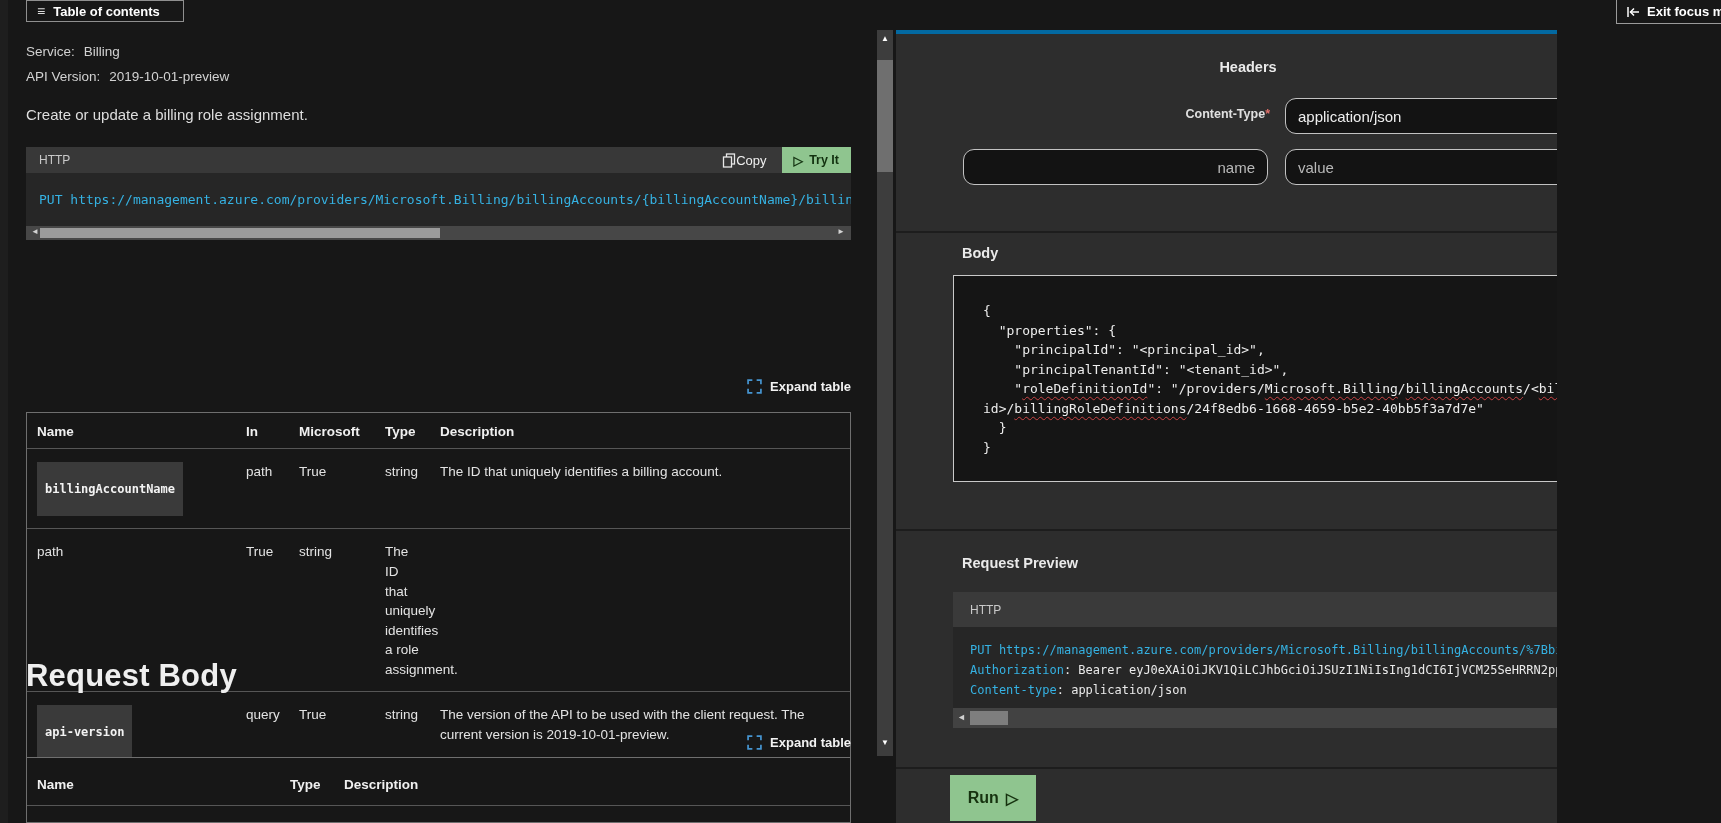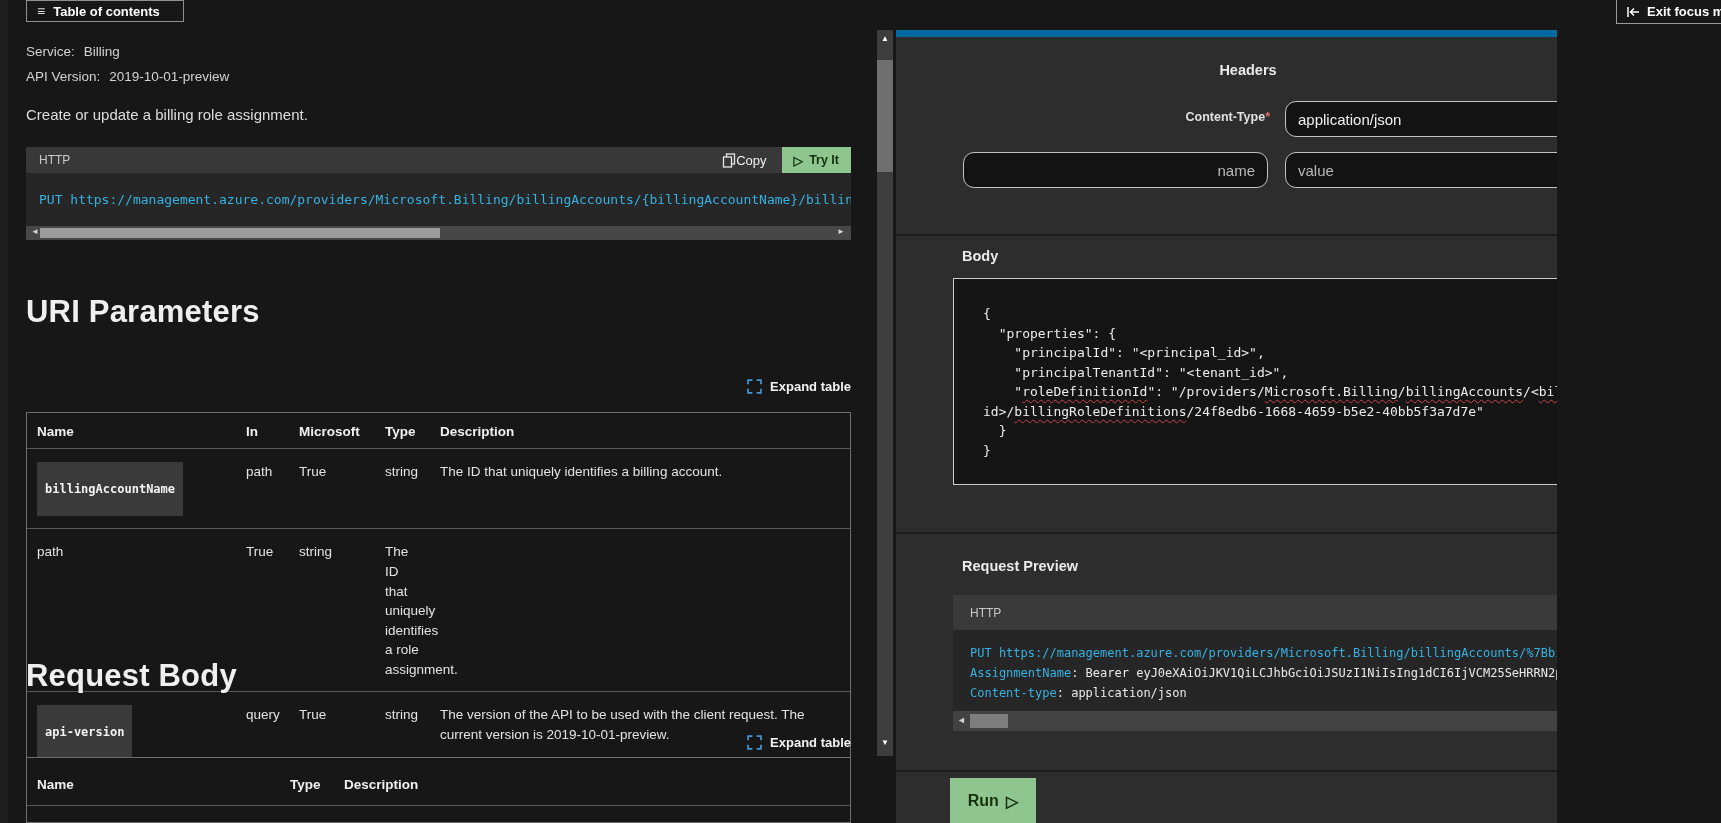--- a/index.html
+++ b/index.html
@@ -62,21 +62,21 @@
   }
 
   
   .mid-scroll { position:absolute; left:877px; top:30px; width:16px; height:726px; background:#3d3d3d; }
   .mid-scroll .arrow { position:absolute; left:0; width:16px; text-align:center; font-size:8px; color:#fff; cursor:pointer; }
   .mid-scroll .thumb { position:absolute; left:0; top:30px; width:16px; height:112px; background:#6f6f6f; cursor:pointer; }
 
   
   .console {
     position:absolute; left:896px; top:30px; width:661px; height:793px;
-    background:#2d2d2d; border-top:7px solid #0369a1; overflow:hidden;
+    background:#2d2d2d; border-top:4px solid #0369a1; overflow:hidden;
   }
   .sec-title { position:absolute; font-size:14.5px; font-weight:bold; color:#eaeaea; }
   .divider { position:absolute; left:0; width:100%; height:2px; background:#1d1d1d; }
 
   .ct-label { position:absolute; left:170px; top:73px; width:204px; text-align:right; font-size:12.5px; font-weight:bold; color:#e0e0e0; }
   .ct-label .req { color:#e0706a; }
   .field {
     position:absolute; height:36px; background:#131313; border:1px solid #c2c2c2; border-radius:11px;
     color:#efefef; font-size:15px; padding:0 12px; font-family:"Liberation Sans", sans-serif; outline:none;
   }
@@ -171,21 +171,20 @@
       </span>
     </div>
     <div class="cb-code">PUT https://management.azure.com/providers/Microsoft.Billing/billingAccounts/{billingAccountName}/billingRoleAssignments</div>
     <div class="cb-hscroll">
       <span class="hs-arrow" style="left:5px;">◄</span>
       <span class="thumb"></span>
       <span class="hs-arrow" style="right:6px;">►</span>
     </div>
   </div>
 
-  <h1 class="h1" style="top:294px;">URI Parameters</h1>
 
   <div class="expand-row" style="top:379px;">
     <span>
       <svg width="15" height="15" viewBox="0 0 14 14" fill="none" stroke="#4695d1" stroke-width="1.6">
           <path d="M1 5 V1 H5"></path>
           <path d="M9 1 H13 V5"></path>
           <path d="M13 9 V13 H9"></path>
           <path d="M5 13 H1 V9"></path>
         </svg>
     </span>
@@ -295,21 +294,21 @@
             <svg width="14" height="15" viewBox="0 0 14 15">
                 <rect x="4.5" y="1" width="8" height="10" fill="none" stroke="#e8e8e8" stroke-width="1.3"></rect>
                 <rect x="1.5" y="4" width="8" height="10" fill="#3a3a3a" stroke="#e8e8e8" stroke-width="1.3"></rect>
               </svg>
           </span>
           <span>Copy</span>
         </span>
       </div>
       <div class="rp-code">
         <div><span class="cy">PUT https://management.azure.com/providers/Microsoft.Billing/billingAccounts/%7BbillingAccountName%7D/billingRoleAssignments</span><span class="wh"></span></div>
-        <div><span class="cy">AssignmentName</span><span class="wh">: Bearer eyJ0eXAiOiJKV1QiLCJhbGciOiJSUzI1NiIsIng1dCI6IjVCM25SeHRRN2ppOGVORGMzRnkwNUtmOTdaRSIsIm</span></div>
+        <div><span class="cy">Authorization</span><span class="wh">: Bearer eyJ0eXAiOiJKV1QiLCJhbGciOiJSUzI1NiIsIng1dCI6IjVCM25SeHRRN2ppOGVORGMzRnkwNUtmOTdaRSIsIm</span></div>
         <div><span class="cy">Content-type</span><span class="wh">: application/json</span></div>
       </div>
       <div class="rp-hscroll">
         <span class="hs-arrow" style="left:4px;">◄</span>
         <span class="thumb"></span>
         <span class="hs-arrow" style="right:5px;">►</span>
       </div>
     </div>
 
     <div class="divider" style="top:733px;"></div>

